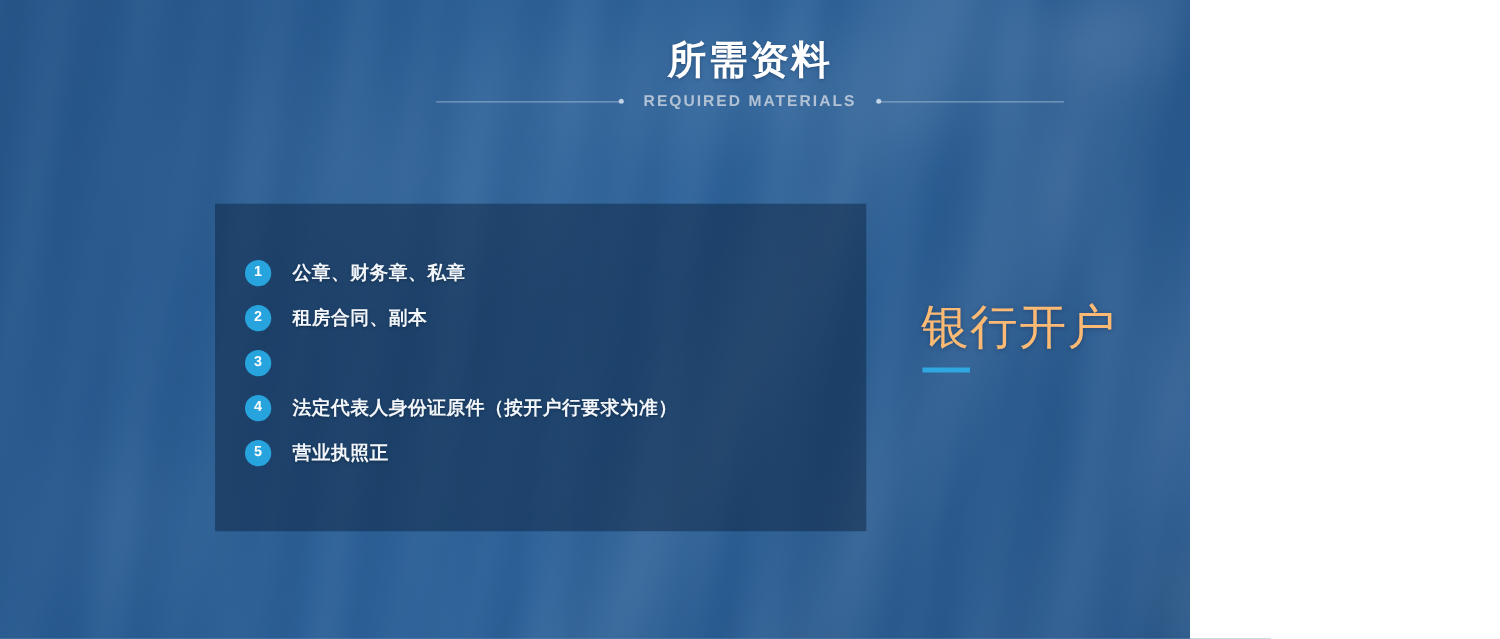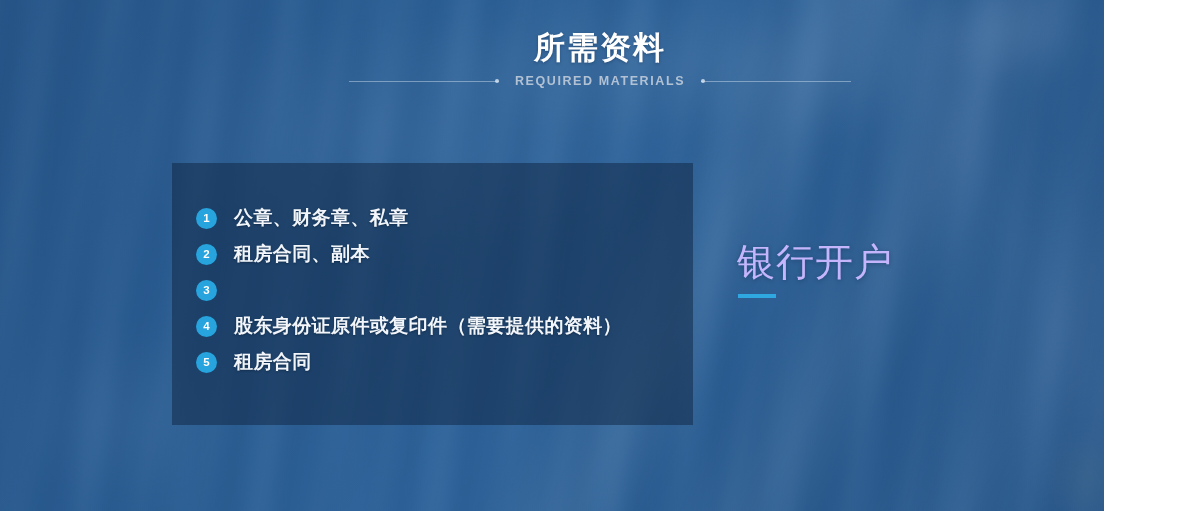--- a/index.html
+++ b/index.html
@@ -7,21 +7,21 @@
 
   html, body {
     width: 1200px;
     height: 511px;
     overflow: hidden;
     font-family: "Liberation Sans", "DejaVu Sans", sans-serif;
   }
 
   .banner {
     position: relative;
-    width: 1104px;
+    width: 952px;
     height: 511px;
     overflow: hidden;
     background-color: #2d5c90;
   }
 
   
   .bg-layer {
     position: absolute;
     inset: 0;
     overflow: hidden;
@@ -168,39 +168,39 @@
     background: #27a3dd;
     color: #ffffff;
     font-size: 11.5px;
     font-weight: bold;
     line-height: 21px;
     text-align: center;
   }
 
   .item-text {
     margin-left: 17px;
-    font-size: 19px;
+    font-size: 15px;
     font-weight: bold;
     color: #f2f6fa;
     letter-spacing: 0.4px;
     white-space: nowrap;
     text-shadow: 0 1px 2px rgba(8,25,48,0.5);
   }
 
   
   .headline {
     position: absolute;
     left: 737px;
     top: 240px;
   }
 
   .headline-line {
     font-size: 38px;
     font-weight: normal;
-    color: #c4b5fd;
+    color: #fdba74;
     letter-spacing: 1px;
     line-height: 45px;
     white-space: nowrap;
     text-shadow: 0 1px 4px rgba(12,32,58,0.35);
   }
 
   .headline-divider {
     width: 38px;
     height: 4px;
     background: #2fa8e2;
@@ -240,26 +240,26 @@
         <span class="badge">2</span>
         <span class="item-text">租房合同、副本</span>
       </li>
 
       <li class="list-item">
         <span class="badge">3</span>
       </li>
 
       <li class="list-item">
         <span class="badge">4</span>
-        <span class="item-text">股东身份证原件或复印件（需要提供的资料）</span>
+        <span class="item-text">法定代表人身份证原件（按开户行要求为准）</span>
       </li>
 
       <li class="list-item">
         <span class="badge">5</span>
-        <span class="item-text">租房合同</span>
+        <span class="item-text">营业执照正</span>
       </li>
 
     </ul>
   </div>
 
   <div class="headline">
     <div class="headline-line">银行开户</div>
     <div class="headline-divider"></div>
   </div>
 

